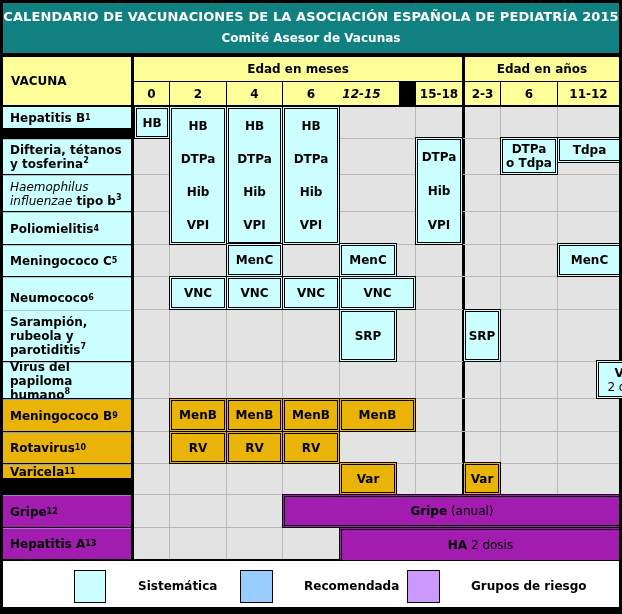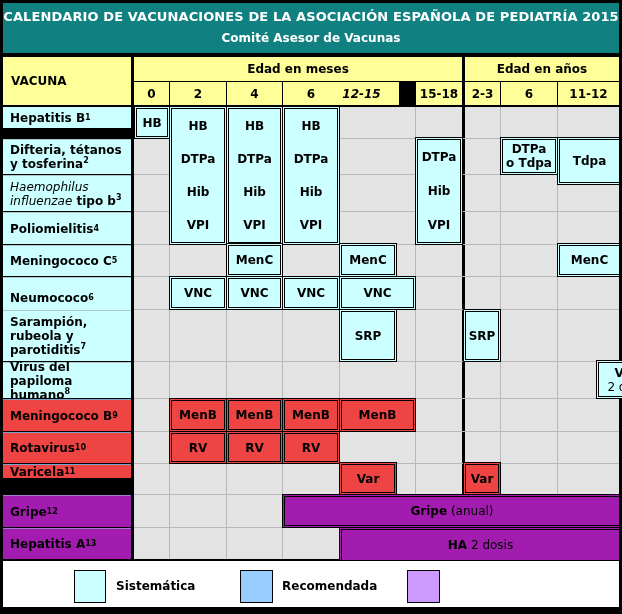--- a/index.html
+++ b/index.html
@@ -8,30 +8,30 @@
   .abs { position:absolute; box-sizing:border-box; }
   .title-bar { left:3px; top:3px; width:616px; height:50px; background:#108080; color:#fff; text-align:center; }
   .title-main { position:absolute; left:0; right:0; top:6px; font-size:13px; font-weight:bold; letter-spacing:0.1px; }
   .title-sub { position:absolute; left:0; right:0; top:28px; font-size:12px; font-weight:bold; }
   .hdr { background:#ffff99; color:#000; font-weight:bold; font-size:12px; display:flex; align-items:center; justify-content:center; }
   .hdr.left { justify-content:flex-start; padding-left:8px; }
   .lbl { color:#000; font-weight:bold; font-size:12px; display:flex; align-items:center; padding-left:7px; line-height:14px; }
   .lbl sup { font-size:8px; vertical-align:super; line-height:0; font-weight:bold; }
   .lbl i { font-style:italic; }
   .c-sis { background:#ccffff; }
-  .c-rec { background:#ef4444; }
+  .c-rec { background:#eab308; }
   .c-rie { background:#a21caf; }
   .grid-bg { background:#e3e3e3; }
   .gline-v { background:#b8b8b8; width:1px; }
   .gline-h { background:#b8b8b8; height:1px; }
   .box { border:3px double #000; display:flex; align-items:center; justify-content:center; font-weight:bold; font-size:12px; color:#000; line-height:14px; }
   .box .norm { font-weight:normal; }
   .legend { left:3px; top:561px; width:616px; height:46px; background:#fff; }
   .swatch { border:1px solid #000; }
-  .leg-label { font-size:12px; color:#000; font-weight:bold; }
+  .leg-label { font-size:12px; color:#000; font-weight:bold;margin-left:22px; }
 </style>
 </head>
 <body>
 
 <div id="frame"></div>
 
 <div class="abs title-bar">
   <div class="title-main">CALENDARIO DE VACUNACIONES DE LA ASOCIACIÓN ESPAÑOLA DE PEDIATRÍA 2015</div>
   <div class="title-sub">Comité Asesor de Vacunas</div>
 </div>
@@ -148,21 +148,21 @@
   <span>DTPa</span>
   <span>Hib</span>
   <span>VPI</span>
 </div>
 
 <div class="abs box c-sis" style="left:500px;top:137px;width:58px;height:38px;flex-direction:column;">
   <span>DTPa</span>
   <span style="font-weight:bold;">o Tdpa</span>
 </div>
 
-<div class="abs box c-sis" style="left:557px;top:137px;width:62px;height:48px;border-right:none;">Tdpa</div>
+<div class="abs box c-sis" style="left:557px;top:137px;width:62px;height:26px;border-right:none;">Tdpa</div>
 
 <div class="abs box c-sis" style="left:226px;top:243px;width:57px;height:34px;">MenC</div>
 <div class="abs box c-sis" style="left:339px;top:243px;width:58px;height:34px;">MenC</div>
 <div class="abs box c-sis" style="left:557px;top:243px;width:62px;height:34px;border-right:none;">MenC</div>
 
 <div class="abs box c-sis" style="left:169px;top:276px;width:58px;height:34px;">VNC</div>
 <div class="abs box c-sis" style="left:226px;top:276px;width:57px;height:34px;">VNC</div>
 <div class="abs box c-sis" style="left:282px;top:276px;width:58px;height:34px;">VNC</div>
 <div class="abs box c-sis" style="left:339px;top:276px;width:77px;height:34px;">VNC</div>
 
@@ -195,13 +195,14 @@
   <span>HA</span>
     <span class="norm" style="white-space:pre;"> 2 dosis</span>
 </div>
 
 <div class="abs legend">
   <div class="abs swatch" style="left:71px;top:9px;width:32px;height:33px;background:#ccffff;"></div>
   <div class="abs leg-label" style="left:113px;top:18px;">Sistemática</div>
   <div class="abs swatch" style="left:237px;top:9px;width:33px;height:33px;background:#99ccff;"></div>
   <div class="abs leg-label" style="left:279px;top:18px;">Recomendada</div>
   <div class="abs swatch" style="left:404px;top:9px;width:33px;height:33px;background:#cc99ff;"></div>
+  <div class="abs leg-label" style="left:446px;top:18px;">Grupos de riesgo</div>
 </div>
 
 </body></html>

